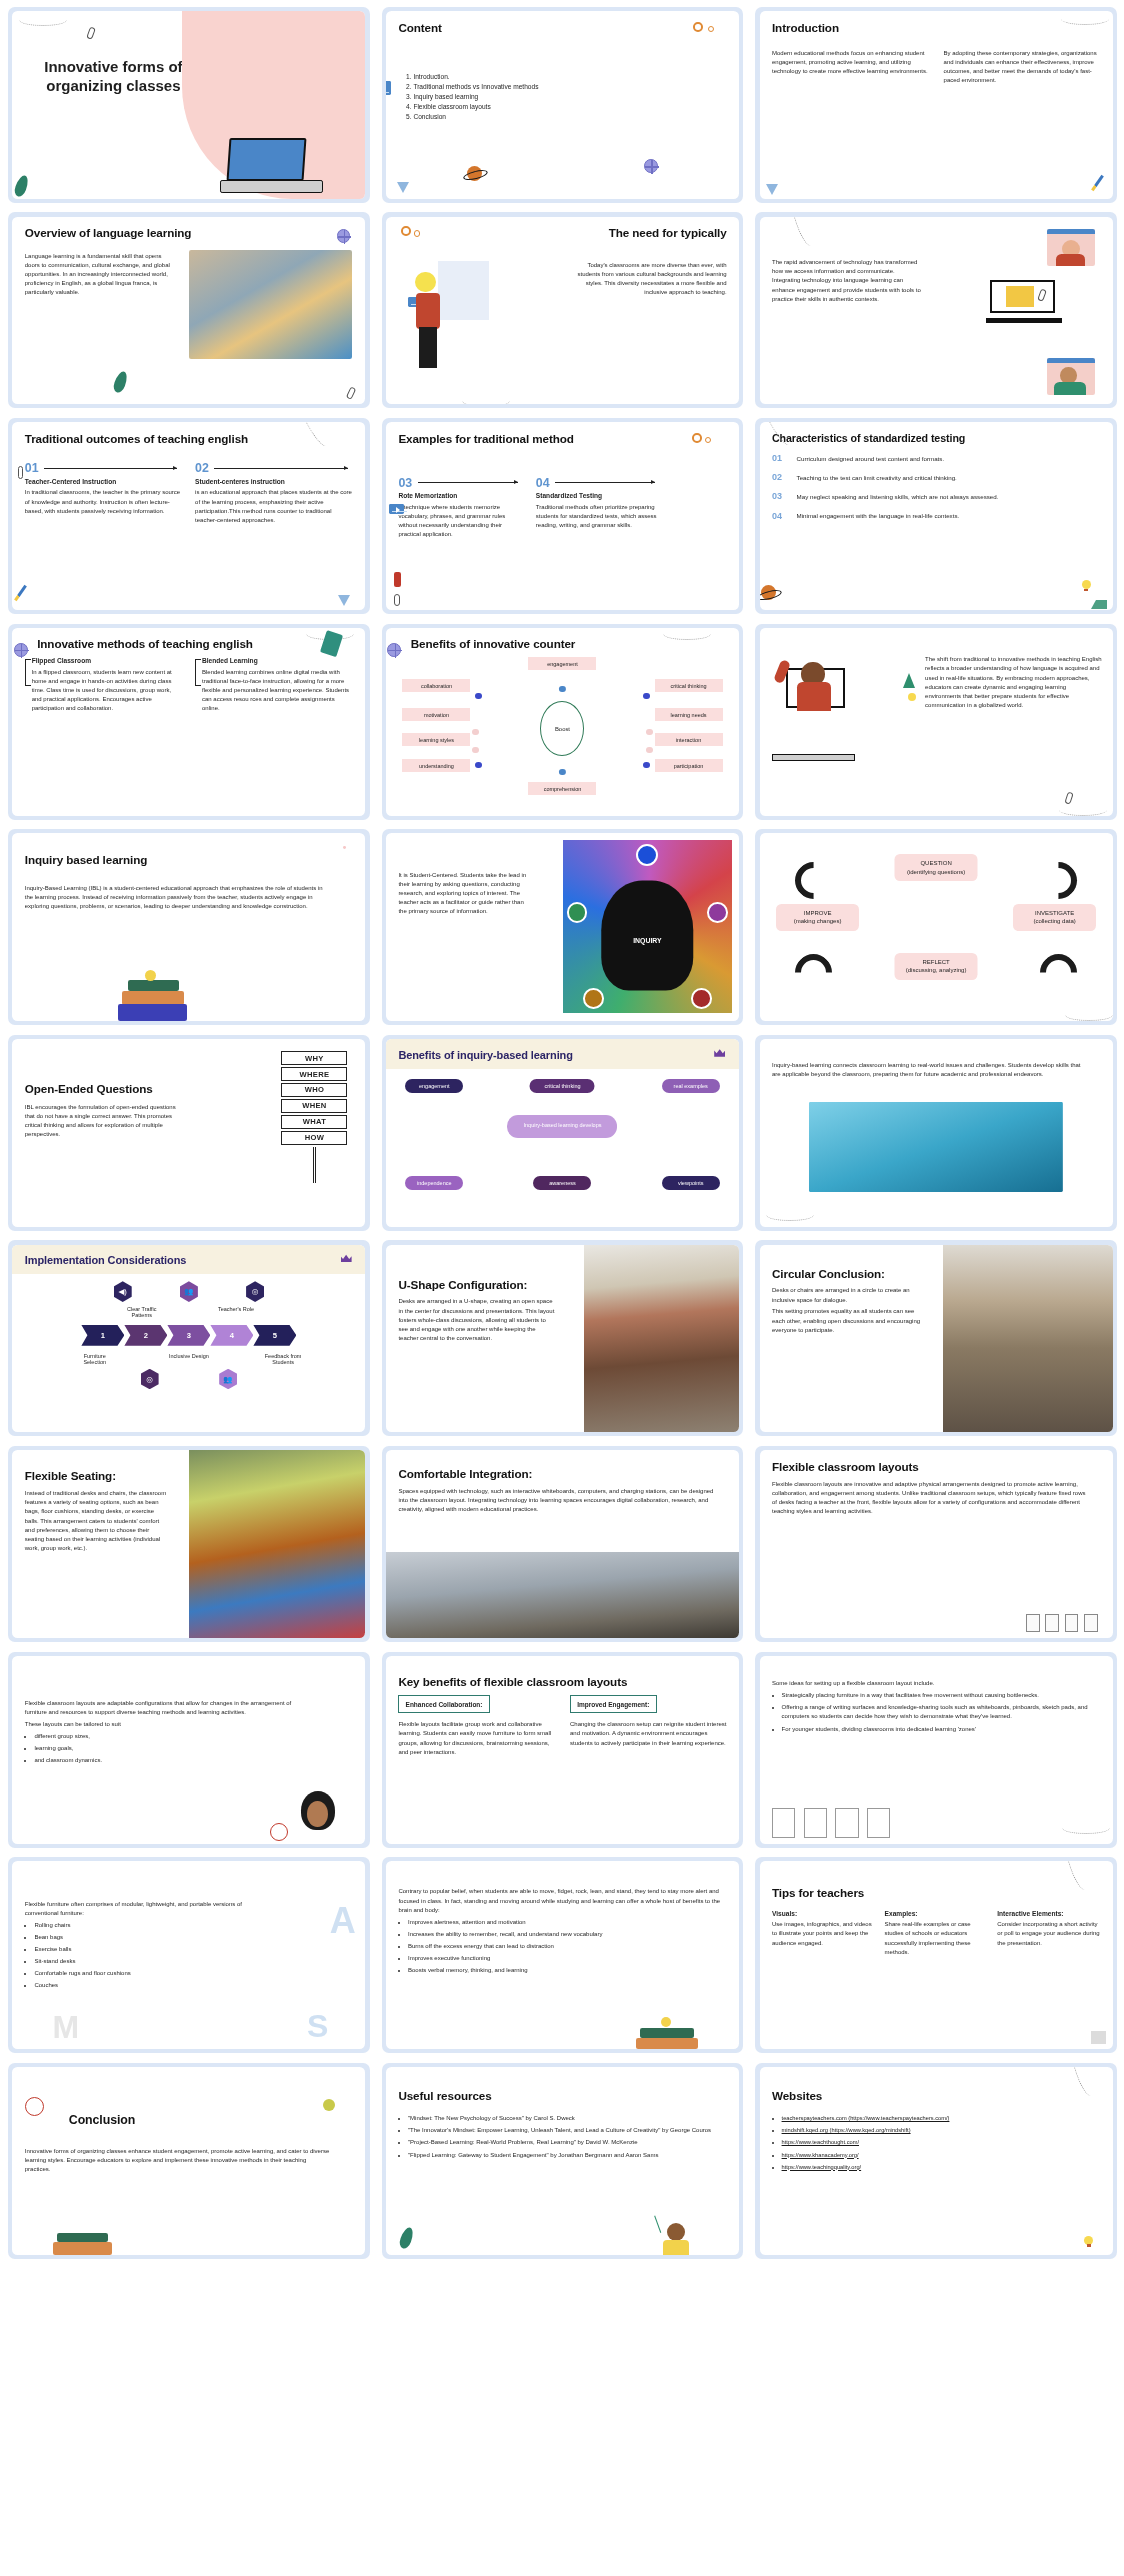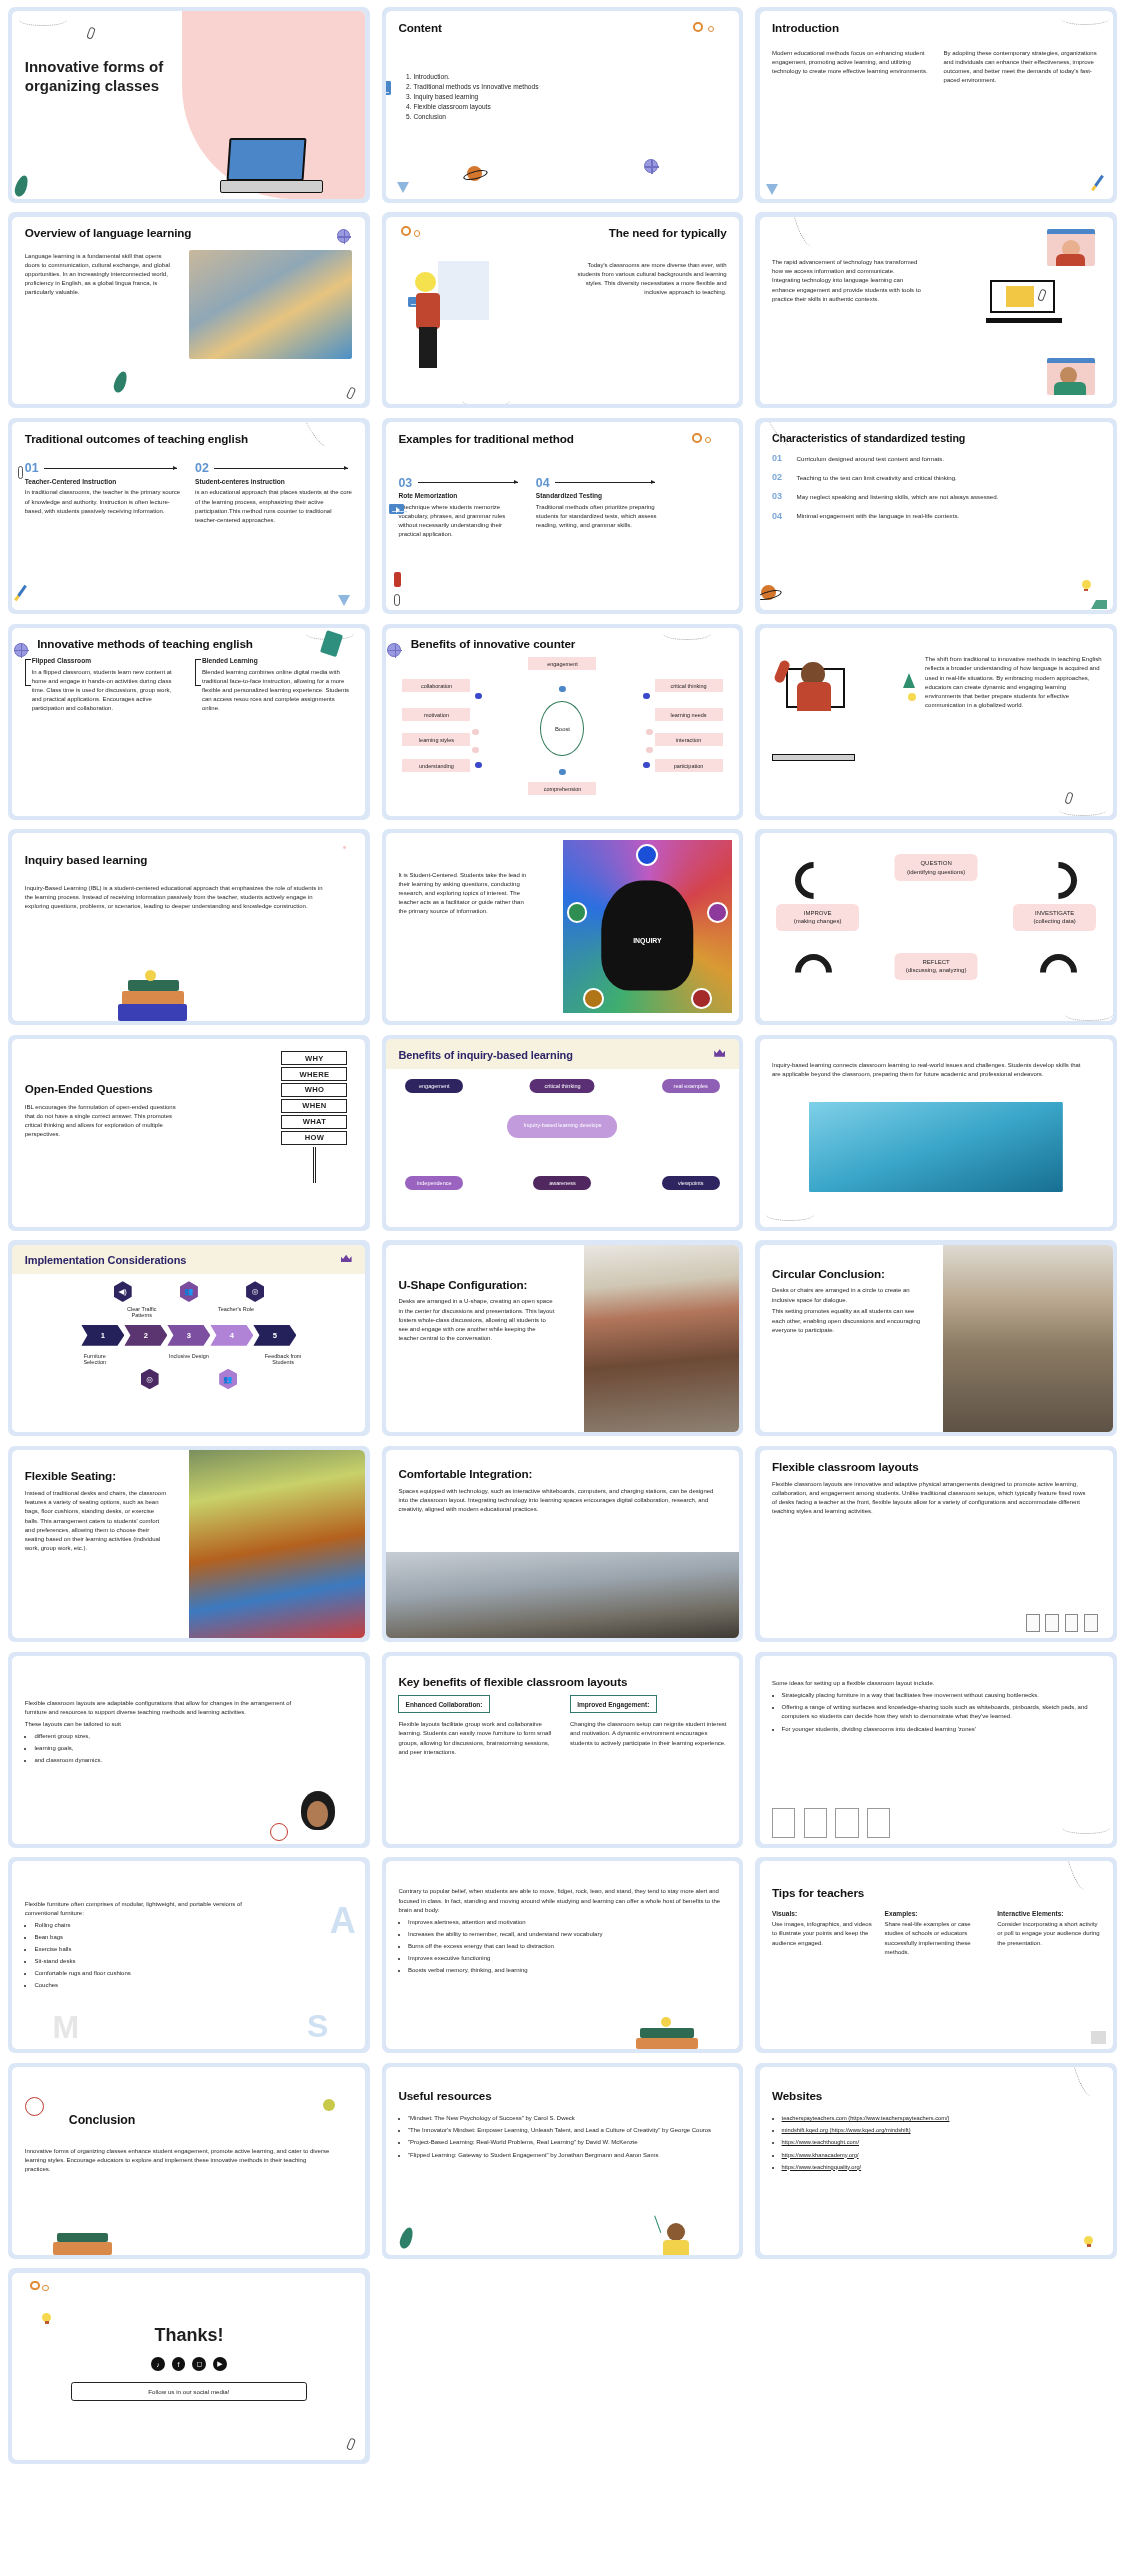--- a/index.html
+++ b/index.html
@@ -159,21 +159,21 @@
     <div class="inner">
       <div class="pad">
         <div class="s1-art"></div>
         <div class="laptop">
           <div class="screen"></div>
             <div class="base"></div>
         </div>
         <div class="dec squig" style="left:6.9px;top:2.8px;"></div>
         <div class="dec clip" style="left:76px;top:16.5px;transform:rotate(20deg);"></div>
         <div class="dec leaf" style="left:4.1px;bottom:1.4px;"></div>
-        <div class="s1-title" style="margin-top:36px;width:54%;">Innovative forms of organizing classes</div>
+        <div class="s1-title" style="margin-top:36px;width:54%;text-align:center;">Innovative forms of organizing classes</div>
       </div>
     </div>
   </div>
 
   <div class="slide">
     <div class="inner">
         <div class="pad">
       <h2 class="title">Content</h2>
       <div class="dec gear" style="right:36px;top:11px;"></div>
       <div class="dec gear small" style="right:25px;top:15px;"></div>
@@ -825,34 +825,16 @@
         <li><a class="link" href="#">https://www.teachthought.com/</a></li>
         <li><a class="link" href="#">https://www.khanacademy.org/</a></li>
         <li><a class="link" href="#">https://www.teachingquality.org/</a></li>
       </ul>
       <div class="dec squig" style="right:6.9px;top:0;transform:rotate(70deg);"></div>
       <div class="dec bulb" style="right:19.3px;bottom:9.6px;"></div>
     </div>
       </div>
   </div>
 
-  <div class="slide">
-    <div class="inner">
-        <div class="pad">
-      <div class="dec gear" style="left:18px;top:8.3px;"></div>
-      <div class="dec gear small" style="left:30px;top:12.4px;"></div>
-      <div class="dec bulb" style="left:30px;top:40px;"></div>
-      <div class="thanks">Thanks!</div>
-      <div class="socials">
-        <div class="soc">♪</div>
-        <div class="soc">f</div>
-        <div class="soc">◻</div>
-        <div class="soc">▶</div>
-      </div>
-      <div class="followbox">Follow us in our social media!</div>
-      <div class="dec clip" style="right:12.4px;bottom:9.6px;transform:rotate(22deg);"></div>
-    </div>
-      </div>
-  </div>
 
 
 </div>
 
 
 </body></html>

